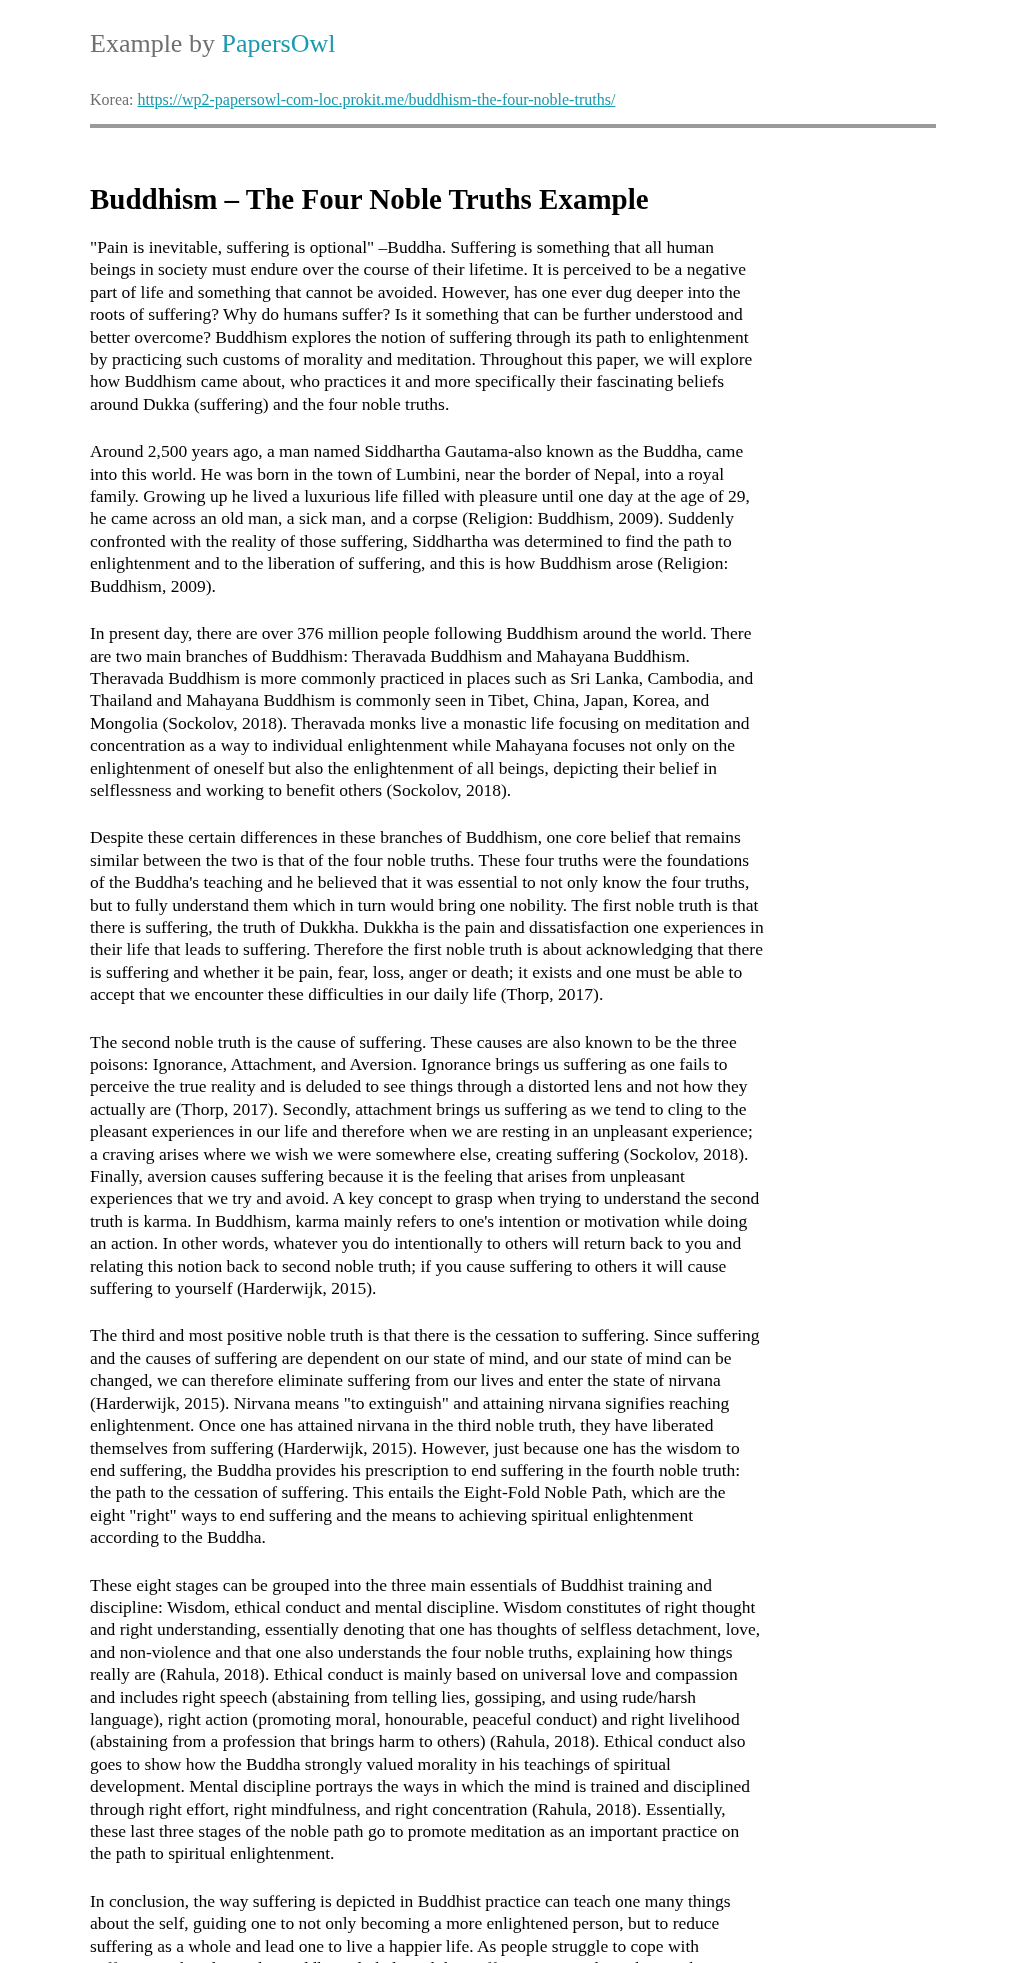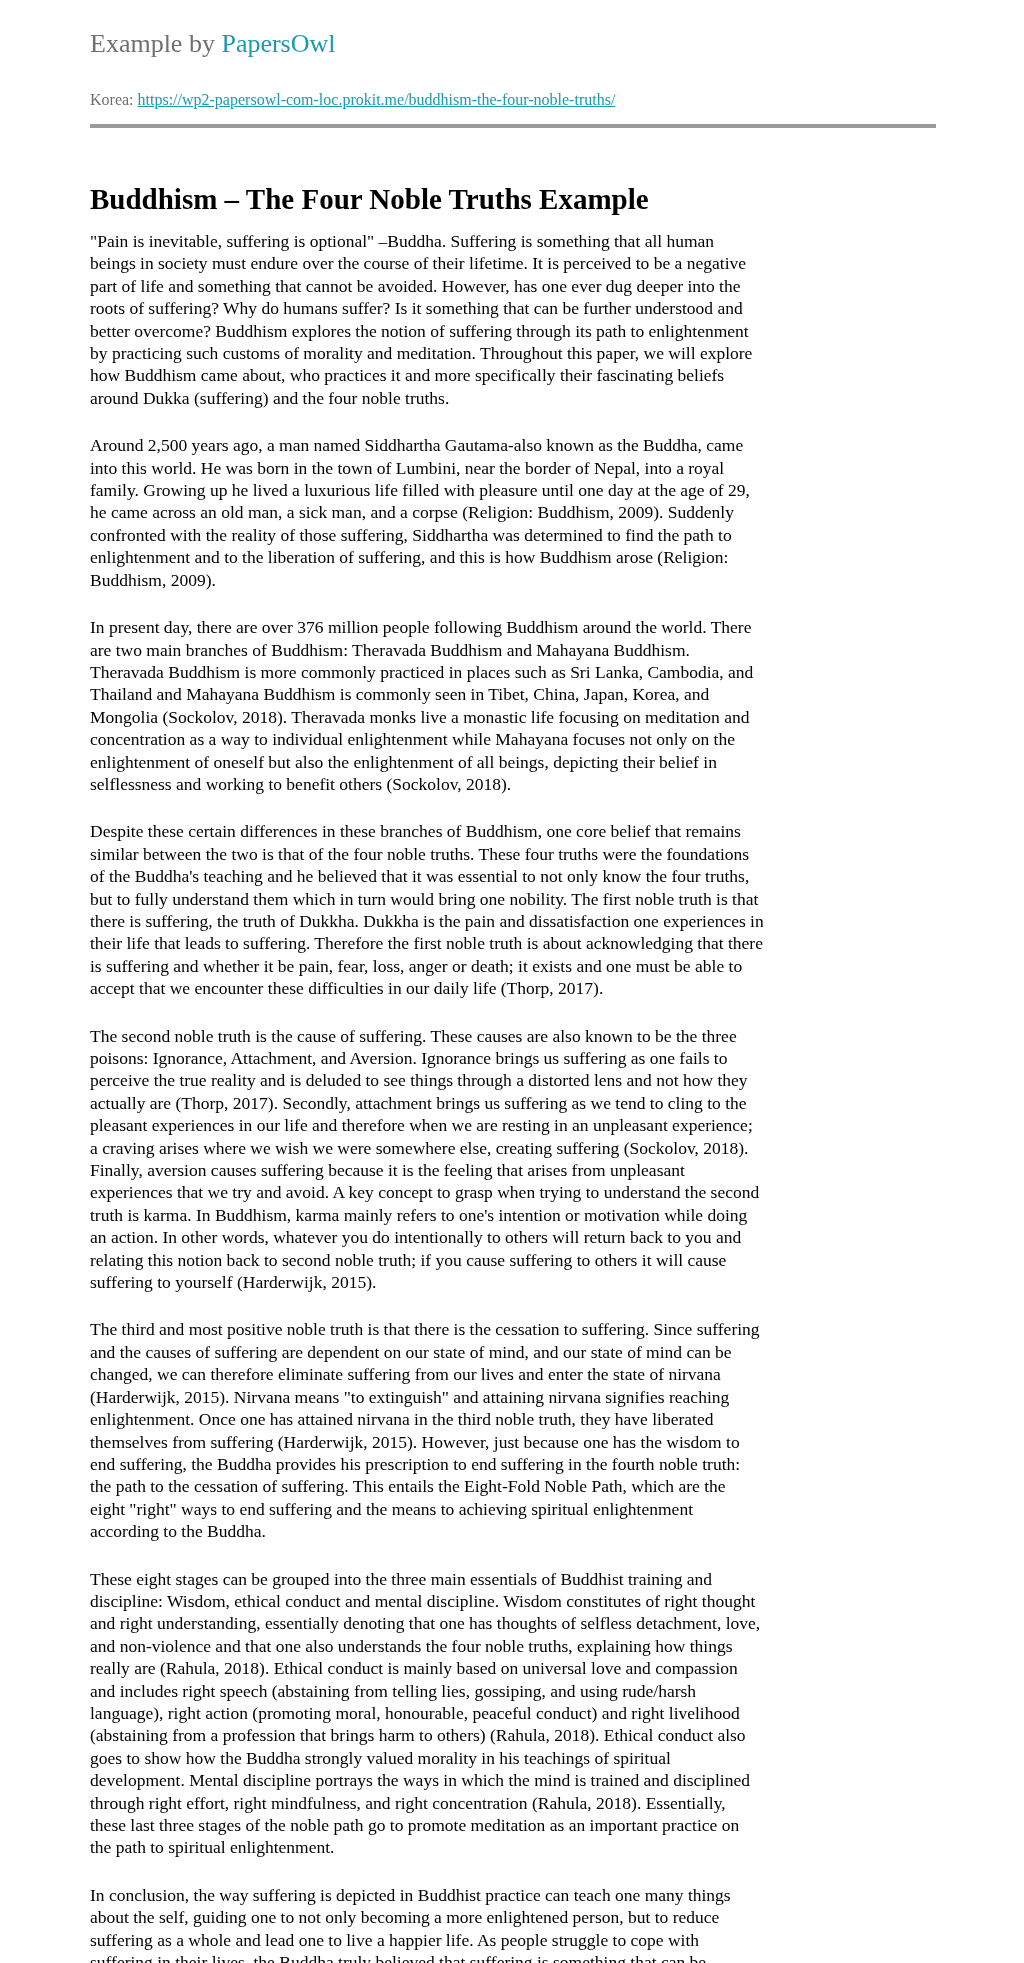--- a/index.html
+++ b/index.html
@@ -51,21 +51,21 @@
     height: 4px;
     width: 846px;
     background: var(--divider-gray);
     margin: 15px 0 0 0;
   }
   h1.essay-title {
     font-size: 29px;
     line-height: 34px;
     font-weight: bold;
     color: var(--text-black);
-    margin: 54px 0 14px 0;
+    margin: 54px 0 20px 0;
   }
   .essay-body p {
     font-size: 17.5px;
     line-height: 22.4px;
     margin: 0 0 25px 0;
     color: var(--text-black);
   }
 </style>
 </head>
 <body>

